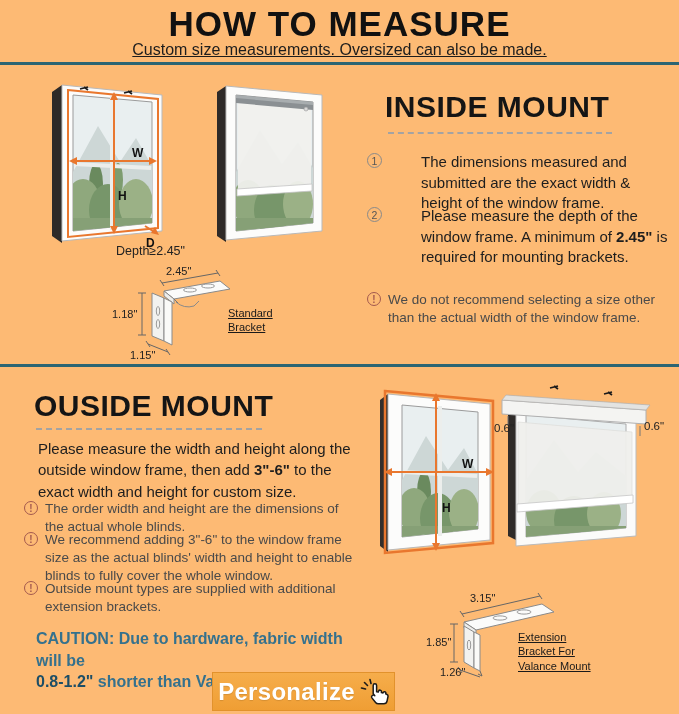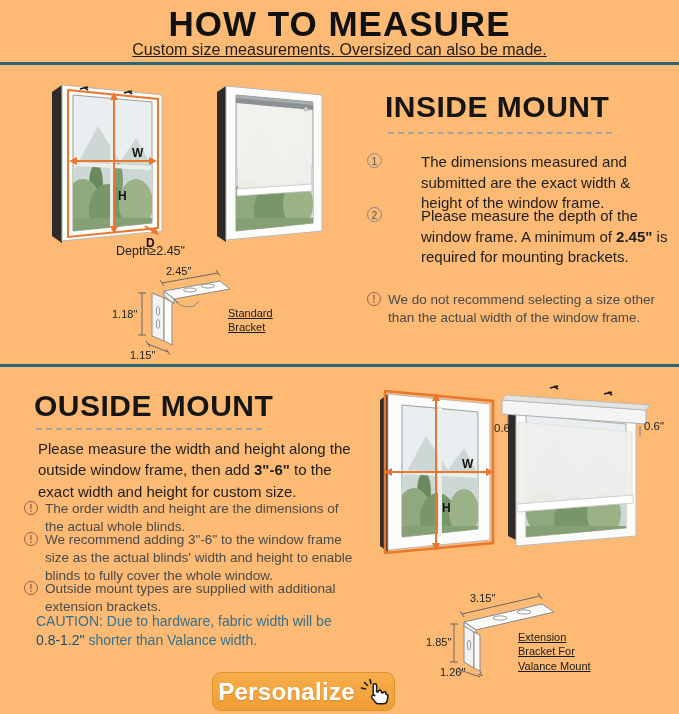--- a/index.html
+++ b/index.html
@@ -27,31 +27,31 @@
   .pt { position:absolute; display:flex; gap:7px; }
   .pt .num { flex:0 0 auto; width:15px; height:15px; margin-top:1px; border:1px solid #8a8a8a;
              border-radius:50%; color:#555; font-size:10.5px; line-height:15px; text-align:center; }
   .pt .txt { font-size:15px; line-height:1.38; color:#1e1e1e;margin-left:32px; }
   .warn { position:absolute; display:flex; gap:7px; }
   .warn .bang { flex:0 0 auto; width:14px; height:14px; margin-top:1px; border:1.4px solid #a3594e;
                 border-radius:50%; color:#a3594e; font-size:10px; font-weight:700; line-height:13px; text-align:center; }
   .warn .txt { font-size:13.5px; line-height:1.35; color:#4a4a4a; }
 
   .para { position:absolute; font-size:15px; line-height:1.42; color:#1e1e1e; }
-  .caution { position:absolute; font-size:14px; font-weight:400; color:#35718d; line-height:1.35; }
+  .caution { position:absolute; font-size:16px; font-weight:700; color:#35718d; line-height:1.35;margin-top:16px; }
   .caution .darker { color:#1d4e66; }
 
   .dimlabel { position:absolute; font-size:12.5px; color:#222; }
   .bracket-name { position:absolute; font-size:11px; color:#1a1a1a; line-height:1.3;text-decoration:underline; }
   .bracket-name span { display:block; }
 
   
   #personalize-btn {
     position:absolute; left:212px; top:672px; width:183px; height:39px;
-    background:linear-gradient(#f6ad4b,#ef9e34); border:1px solid #e2922c; border-radius:9px;
+    background:linear-gradient(#f6ad4b,#ef9e34); border:1px solid #e2922c; border-radius:0;
     display:flex; align-items:center; justify-content:center; gap:4px; cursor:pointer;
   }
   #personalize-btn .lbl { color:#fff; font-size:24px; font-weight:700; letter-spacing:.3px;
                           text-shadow:0 1px 1px rgba(0,0,0,.12); }
 </style>
 </head>
 <body>
 
 <div id="canvas">
 

